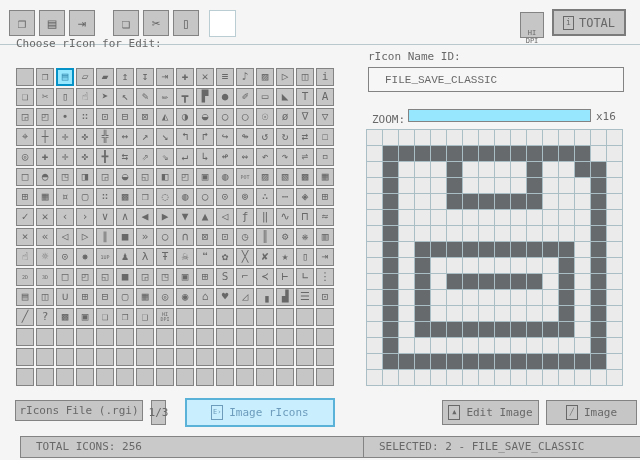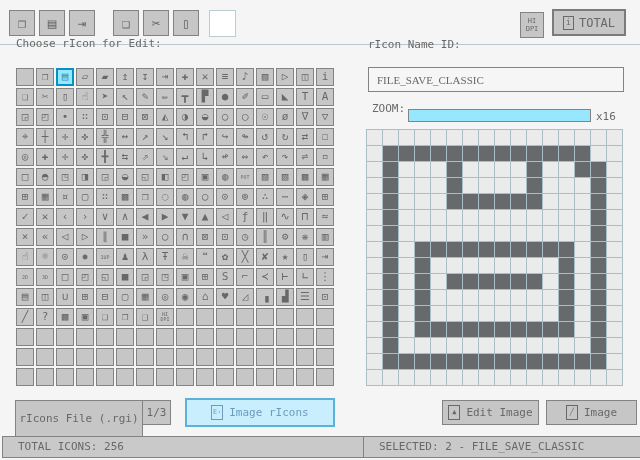--- a/index.html
+++ b/index.html
@@ -6,21 +6,21 @@
   html,body { width:640px; height:460px; background:#f5f5f5; overflow:hidden; }
   body { font-family:"DejaVu Sans Mono", monospace; color:#686868; }
   .window { position:absolute; left:0; top:0; width:640px; height:460px; background:#f5f5f5; }
 
   
   .toolbar-divider { position:absolute; left:0; top:44px; width:640px; height:1px; background:#b9c8cc; }
   .tbtn { position:absolute; top:10px; width:26px; height:26px; background:#c6c6c6; border:1px solid #838383;
           display:flex; align-items:center; justify-content:center; font-size:14px; color:#686868; cursor:pointer; }
   .swatch { position:absolute; top:10px; left:209px; width:27px; height:27px; background:#ffffff; border:1px solid #b9cdd3; }
   .hidpi { position:absolute; left:520px; top:12px; width:24px; height:26px; background:#c6c6c6; border:1px solid #838383;
-           font-size:7px; line-height:8px; text-align:center; white-space:pre-line; padding-top:4px; letter-spacing:0; cursor:pointer; }
+           font-size:7px; line-height:8px; text-align:center; white-space:pre-line; padding-top:16px; letter-spacing:0; cursor:pointer; }
   .about { position:absolute; left:552px; top:9px; width:74px; height:27px; background:#c6c6c6; border:2px solid #7b7b7b;
            display:flex; align-items:center; justify-content:center; gap:5px; font-size:12px; cursor:pointer; }
   .mini-box { display:inline-flex; align-items:center; justify-content:center; width:11px; height:14px;
               border:1px solid #686868; font-size:8px; line-height:8px; }
 
   
   .lbl { position:absolute; font-size:11px; white-space:nowrap; }
 
   
   .icon-grid { position:absolute; left:15px; top:67px; width:320px; height:320px;
@@ -33,22 +33,22 @@
 
   
   .gbtn { position:absolute; background:#c6c6c6; border:1px solid #838383; color:#686868;
           display:flex; align-items:center; justify-content:center; gap:6px; font-size:11px; cursor:pointer; }
   .gbtn.focus { background:#c9effe; border:2px solid #5bb2d9; color:#6c9bbc; }
   .mini-doc { display:inline-flex; align-items:center; justify-content:center; width:12px; height:15px;
               border:1px solid currentColor; font-size:7px; line-height:7px; }
 
   
   .name-input { position:absolute; left:368px; top:67px; width:256px; height:25px; background:#f6f6f6;
-                border:1px solid #838383; color:#686868; font-family:Liberation Serif, serif;
-                font-size:11px; padding-left:8px; outline:none; }
+                border:1px solid #838383; color:#686868; font-family:Liberation Mono, monospace;
+                font-size:11px; padding-left:16px; outline:none; }
   .slider { position:absolute; left:408px; top:109px; width:183px; height:13px; border:1px solid #838383;
             background:#f5f5f5; cursor:pointer; }
   .slider .fill { height:100%; background:#97e8ff; }
   .pixel-canvas { position:absolute; left:366px; top:129px; width:257px; height:257px;
                   border-top:1px solid #a9bec5; border-left:1px solid #a9bec5;
                   display:grid; grid-template-columns:repeat(16,16px); grid-auto-rows:16px; cursor:pointer; }
   .px { width:16px; height:16px; background:#ebebeb; border-right:1px solid #a9bec5; border-bottom:1px solid #a9bec5; }
   .px.on { background:#666a6d; }
 
   
@@ -341,35 +341,35 @@
       <div class="cell"></div>
       <div class="cell"></div>
       <div class="cell"></div>
       <div class="cell"></div>
       <div class="cell"></div>
       <div class="cell"></div>
       <div class="cell"></div>
       <div class="cell"></div>
     </div>
 
-  <div class="gbtn" style="left:15px; top:400px; width:128px; height:37px">
+  <div class="gbtn" style="left:15px; top:400px; width:128px; height:21px">
     <span>rIcons File (.rgi)</span>
   </div>
-  <div class="gbtn" style="left:142px; top:400px; width:29px; height:25px">
+  <div class="gbtn" style="left:151px; top:400px; width:15px; height:25px">
     <span>1/3</span>
   </div>
   <div class="gbtn focus" style="left:185px; top:398px; width:150px; height:29px">
     <span class="mini-doc">E›</span>
     <span>Image rIcons</span>
   </div>
 
-  <div class="lbl" style="left:368px; top:38px">rIcon Name ID:</div>
+  <div class="lbl" style="left:368px; top:50px">rIcon Name ID:</div>
   <input class="name-input" value="FILE_SAVE_CLASSIC" style="">
 
-  <div class="lbl" style="left:372px; top:102px">ZOOM:</div>
+  <div class="lbl" style="left:372px; top:113px">ZOOM:</div>
   <div class="slider">
     <div class="fill" style="width: 100%;"></div>
   </div>
   <div class="lbl" style="left:596px; top:110px">x16</div>
 
   <div class="pixel-canvas">
       <div class="px"></div>
       <div class="px"></div>
       <div class="px"></div>
       <div class="px"></div>
@@ -629,16 +629,16 @@
 
   <div class="gbtn" style="left:442px; top:400px; width:97px; height:25px">
     <span class="mini-doc">▲</span>
     <span>Edit Image</span>
   </div>
   <div class="gbtn" style="left:546px; top:400px; width:91px; height:25px">
     <span class="mini-doc">╱</span>
     <span>Image</span>
   </div>
 
-  <div class="status" style="left:2px; width:384px">TOTAL ICONS: 256</div>
+  <div class="status" style="left:20px; width:384px">TOTAL ICONS: 256</div>
   <div class="status" style="left:363px; width:282px">SELECTED: 2 - FILE_SAVE_CLASSIC</div>
 
 </div>
 
 </body></html>

